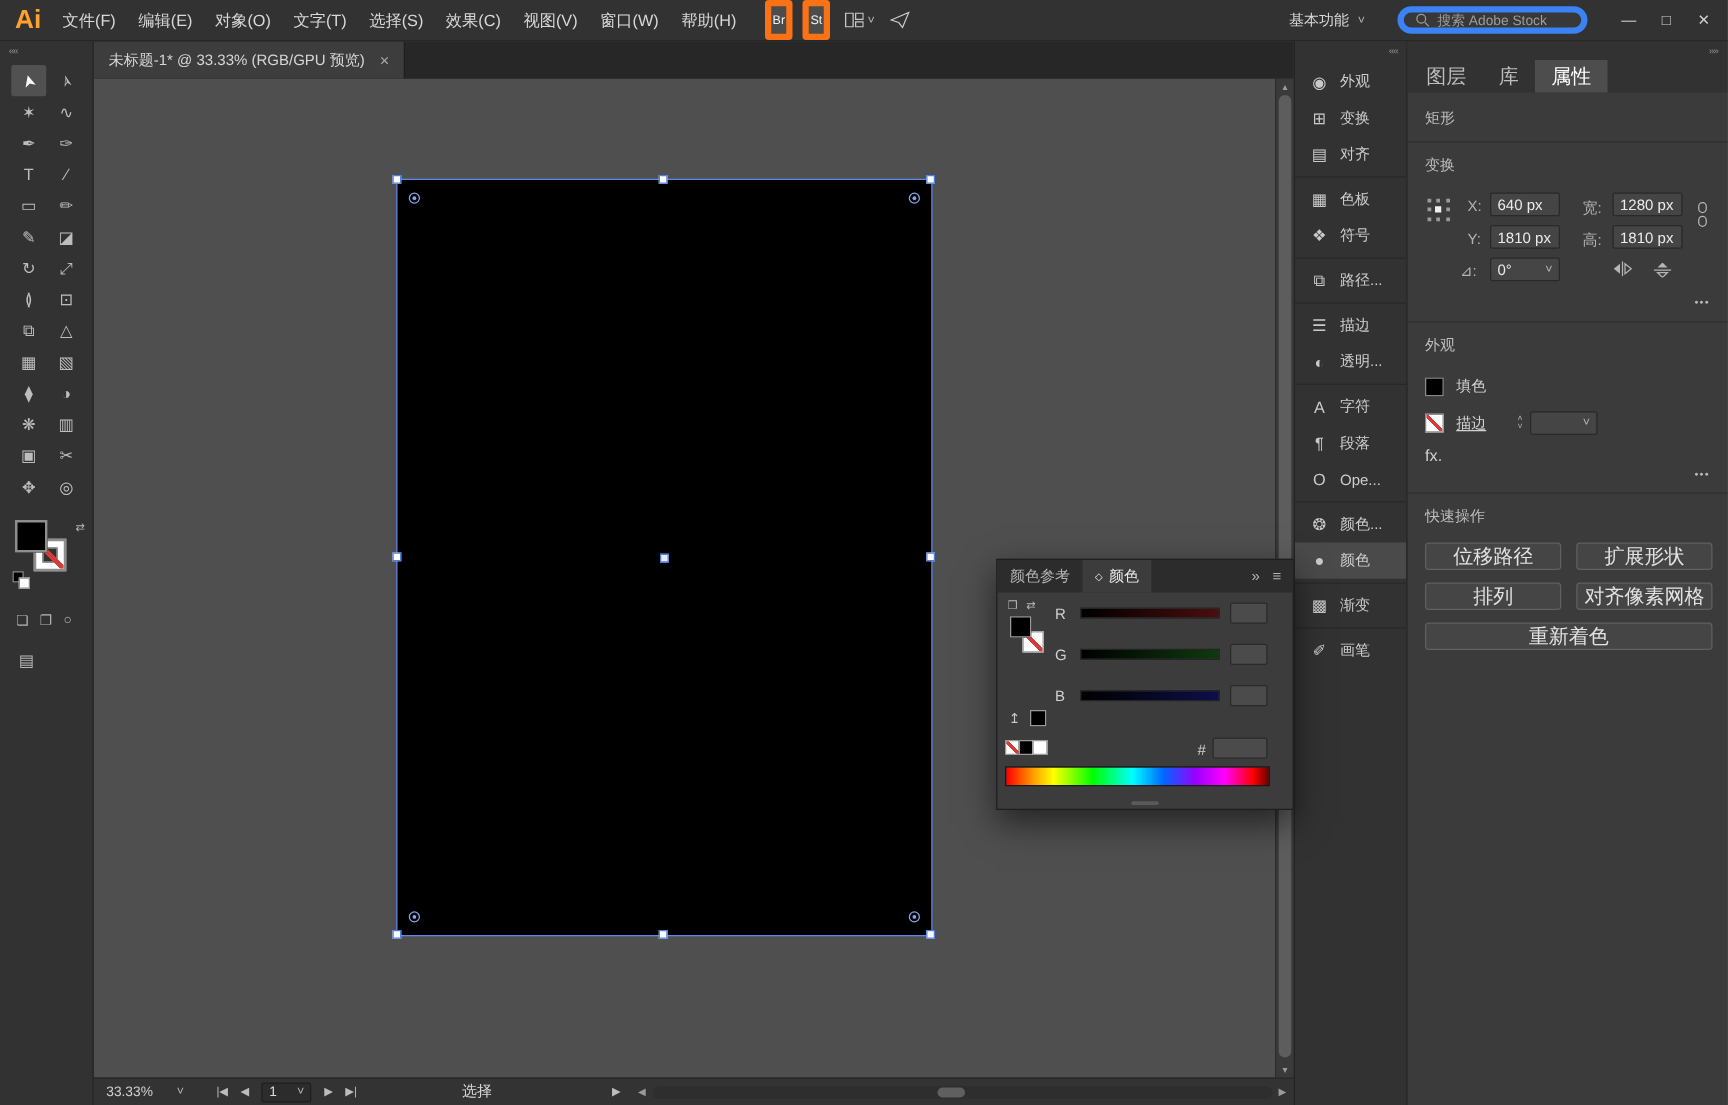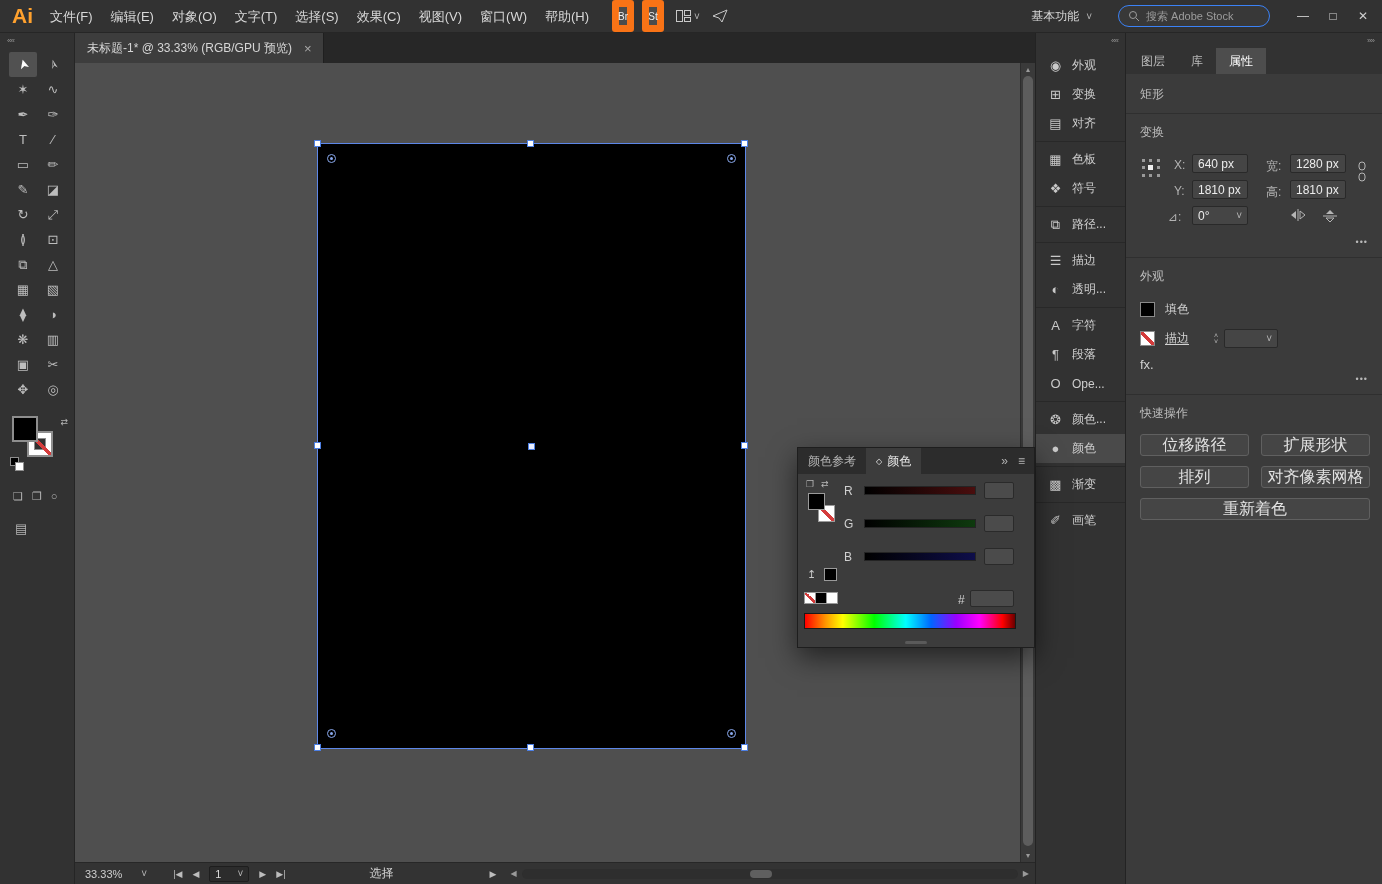--- a/index.html
+++ b/index.html
@@ -6,27 +6,27 @@
   html,body{width:1382px;height:884px;overflow:hidden;background:#4f4f4f;
     font-family:"Liberation Sans","DejaVu Sans",sans-serif;font-size:12px;color:#d4d4d4;
     -webkit-font-smoothing:antialiased}
 
   
   #menubar{position:absolute;left:0;top:0;width:1382px;height:33px;background:#323232;
     border-bottom:1px solid #262626;display:flex;align-items:center;z-index:10}
   .ai-logo{font-weight:bold;font-size:21px;color:#ffa12e;margin:0 8px 0 12px}
   .menu-item{padding:0 9px;font-size:13px;color:#d8d8d8;line-height:33px;white-space:nowrap}
   .badges{margin-left:14px;display:flex;gap:8px;align-items:center}
-  .mb-badge{width:22px;height:32px;background:#4c4c4c;border:7px solid #f97316;border-radius:3px;
+  .mb-badge{width:22px;height:32px;background:#4c4c4c;border:5px solid #f97316;border-radius:3px;
     font-size:10px;color:#f0f0f0;display:flex;align-items:center;justify-content:center}
   .mb-icon{margin-left:12px;display:flex;align-items:center;gap:3px;color:#c9c9c9}
   .mb-right{margin-left:auto;display:flex;align-items:center}
   .workspace{font-size:12px;color:#d8d8d8;display:flex;align-items:center;gap:7px;margin-right:26px}
   .chev{font-size:10px;color:#b9b9b9}
-  .searchbox{width:152px;height:22px;border:1px solid #3b82f6;border-radius:11px;background:#383838;
+  .searchbox{width:152px;height:22px;border:5px solid #3b82f6;border-radius:11px;background:#383838;
     display:flex;align-items:center;padding:0 9px;gap:6px;color:#9c9c9c;font-size:11px;margin-right:18px}
   .winbtns{display:flex;margin-right:4px}
   .winbtn{width:30px;height:33px;display:flex;align-items:center;justify-content:center;
     font-size:12px;color:#d0d0d0}
 
   
   #toolbar{position:absolute;left:0;top:33px;width:75px;height:851px;background:#323232;
     border-right:1px solid #252525;z-index:5}
   .panel-collapse{height:15px;padding:3px 0 0 7px;color:#939393;font-size:8px;letter-spacing:-1px}
   #tools{display:grid;grid-template-columns:30px 30px;justify-content:start;padding-left:9px;margin-top:4px}
@@ -97,21 +97,21 @@
     font-size:12px;color:#cdcdcd}
   .dock-item.active{background:#4a4a4a}
   .dock-ic{width:17px;text-align:center;font-size:13px;color:#c9c9c9;flex:none}
 
   
   #props{position:absolute;left:1125px;top:33px;width:257px;height:851px;background:#3b3b3b;
     border-left:1px solid #232323;z-index:6}
   .props-head{height:15px;background:#323232;text-align:right;padding:3px 8px 0 0;color:#939393;
     font-size:8px;letter-spacing:-1px}
   .props-tabs{height:26px;background:#323232;display:flex;padding-left:2px}
-  .ptab{padding:0 13px;display:flex;align-items:center;font-size:12px;color:#bdbdbd}
+  .ptab{padding:0 13px;display:flex;align-items:center;font-size:16px;color:#bdbdbd}
   .ptab.active{background:#4d4d4d;color:#fff}
   .props-body{padding:12px 12px 0 14px;position:relative}
   .obj-type{color:#bdbdbd;margin-bottom:6px}
   .sec-title{color:#bdbdbd;margin:10px 0 10px}
   .sep{height:1px;background:#2f2f2f;margin:10px -12px 8px -14px}
   #tf-grid{position:relative;height:84px}
   .refpt{position:absolute;left:0;top:6px;width:22px;height:22px;display:grid;
     grid-template-columns:repeat(3,1fr);place-items:center}
   .refpt i{width:3px;height:3px;background:#9a9a9a}
   .refpt i.sel{width:5px;height:5px;background:#efefef}

